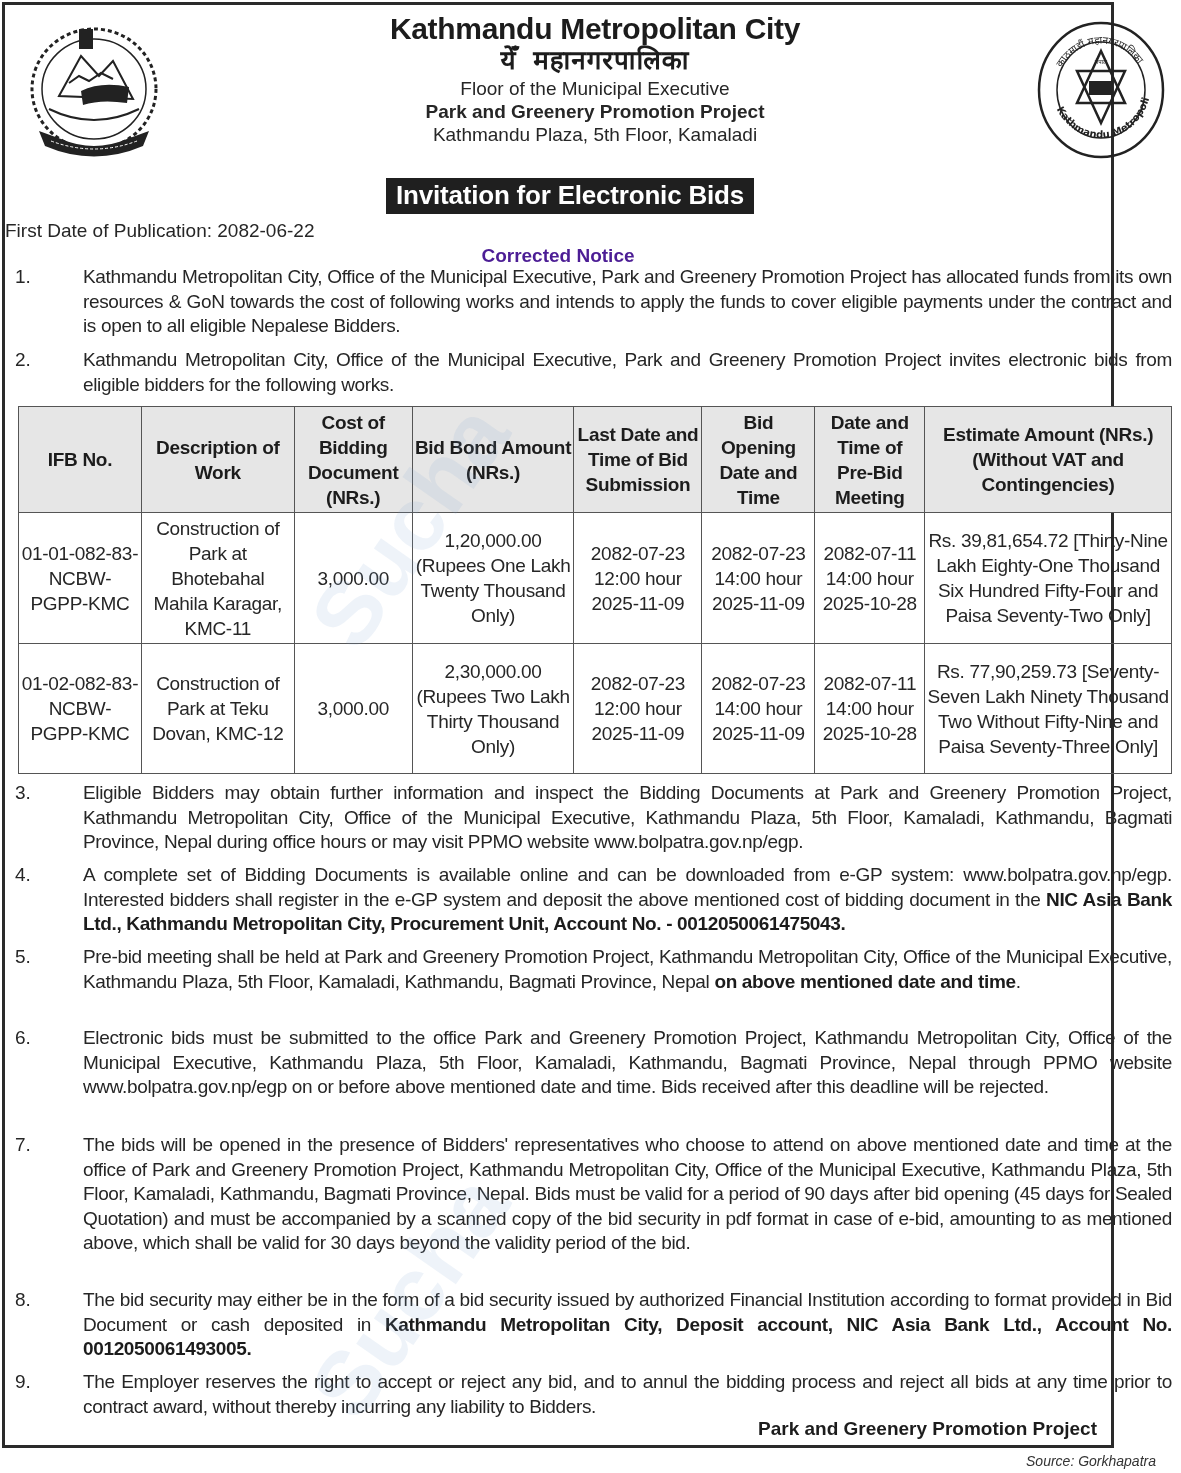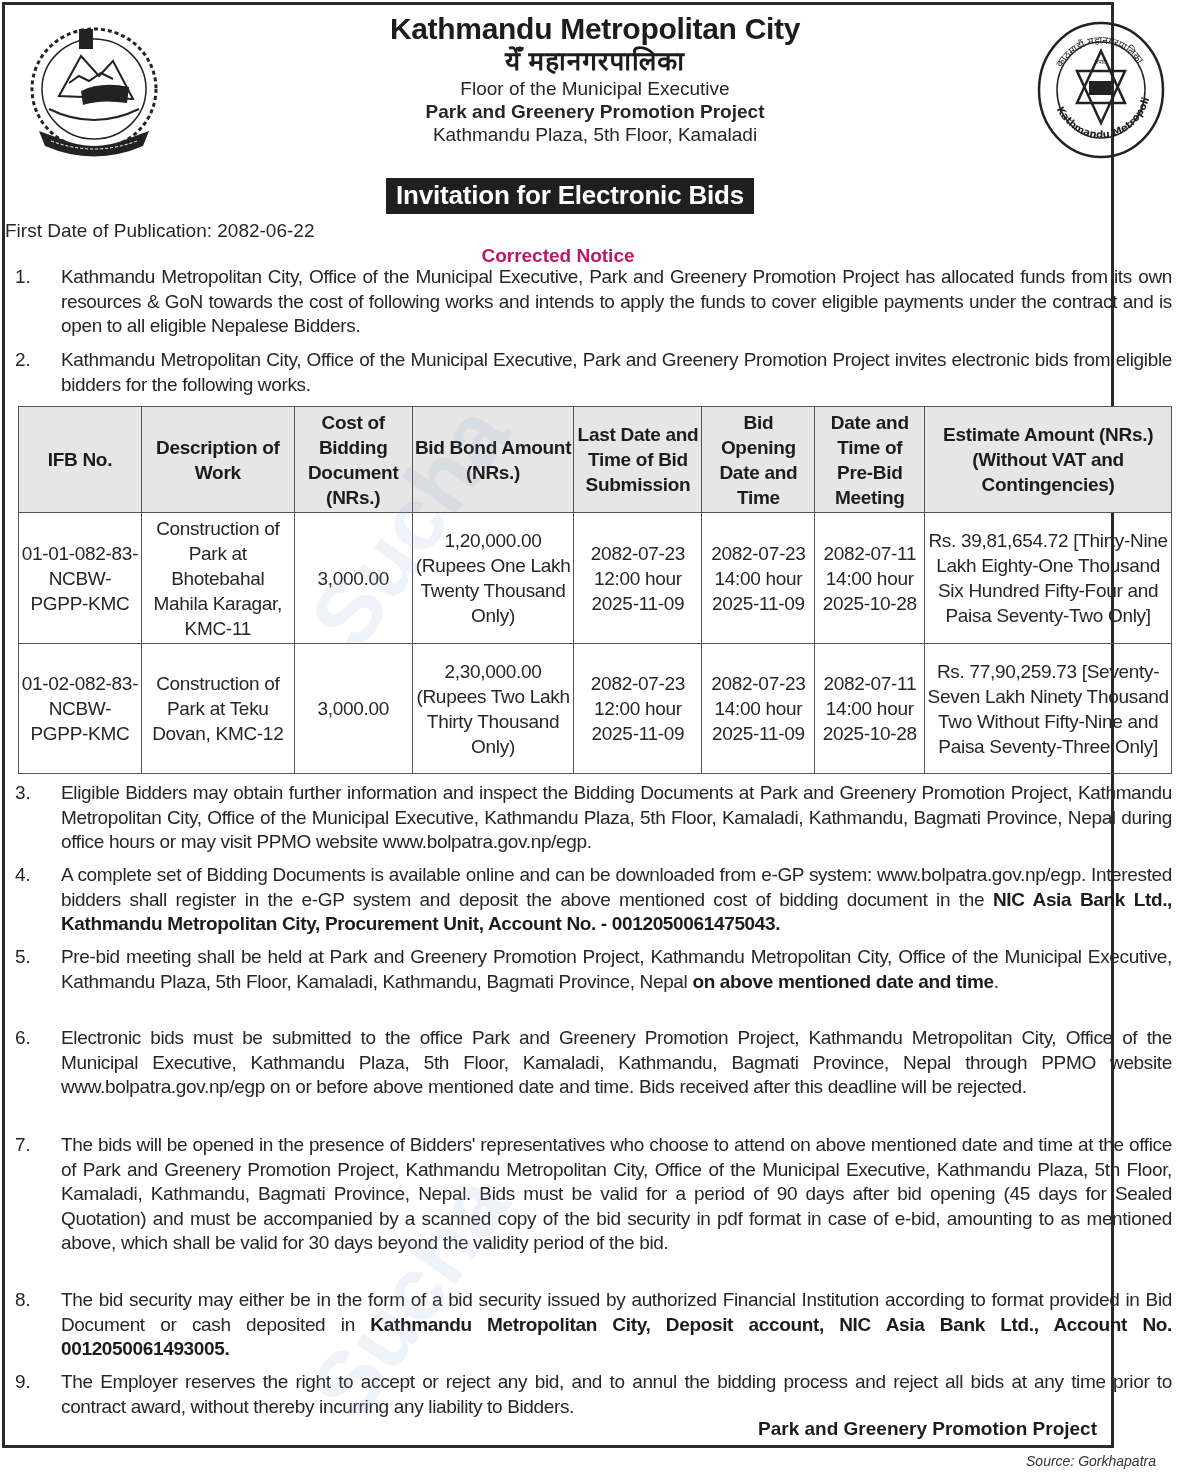--- a/index.html
+++ b/index.html
@@ -16,36 +16,36 @@
   .emblem-left {
     position: absolute; left: 16px; top: 16px; width: 146px; height: 140px;
   }
   .seal-right {
     position: absolute; left: 1030px; top: 14px; width: 132px; height: 142px;
   }
   .header-center {
     position: absolute; left: 300px; width: 580px; top: 6px; text-align: center;
   }
   .title-en { font-size: 30px; font-weight: bold; letter-spacing: -0.3px; line-height: 36px; color: #1c1c1c; }
-  .title-np { font-family: Liberation Serif, serif; font-size: 26px; font-weight: bold; line-height: 30px; color: #1c1c1c; letter-spacing: 1px; }
+  .title-np { font-family: Liberation Mono, monospace; font-size: 26px; font-weight: bold; line-height: 30px; color: #1c1c1c; letter-spacing: 1px; }
   .hline { font-size: 19px; line-height: 23px; color: #262626; }
   .hline.bold { font-weight: bold; }
 
   .banner-wrap { position: absolute; top: 173px; left: 12px; width: 100%; text-align: center; }
   .banner {
     display: inline-block; background: #1f1f1f; color: #fff; font-weight: bold;
     font-size: 26px; padding: 1px 10px 3px 10px; line-height: 32px; letter-spacing: -0.2px;
   }
   .pubdate { position: absolute; top: 214px; width: 100%; text-align: left; font-size: 19px; line-height: 24px; color: #262626; }
-  .corrected { position: absolute; top: 239px; width: 100%; text-align: center; font-size: 19px; font-weight: bold; line-height: 24px; color: #be185d; }
+  .corrected { position: absolute; top: 239px; width: 100%; text-align: center; font-size: 19px; font-weight: bold; line-height: 24px; color: #4c1d95; }
 
   
   .para { position: absolute; left: 10px; width: 1157px; font-size: 19px; line-height: 24.6px; color: #262626; }
   .para .num { position: absolute; left: 0; top: 0; width: 40px; }
-  .para .txt { margin-left: 46px; text-align: justify; letter-spacing: -0.35px; }
+  .para .txt { margin-left: 68px; text-align: justify; letter-spacing: -0.35px; }
   .para b { font-weight: bold; color: #1c1c1c; }
 
   
   table.bids {
     position: absolute; left: 13px; top: 401px; width: 1154px;
     border-collapse: collapse; font-size: 19px; line-height: 25px; color: #262626;
   }
   table.bids th, table.bids td { border: 1.5px solid #555; text-align: center; vertical-align: middle; padding: 0 2px; }
   table.bids th { background: #e6e6e6; font-weight: bold; color: #1c1c1c; height: 106px; letter-spacing: -0.3px; }
   table.bids td { height: 131px; letter-spacing: -0.3px; }

